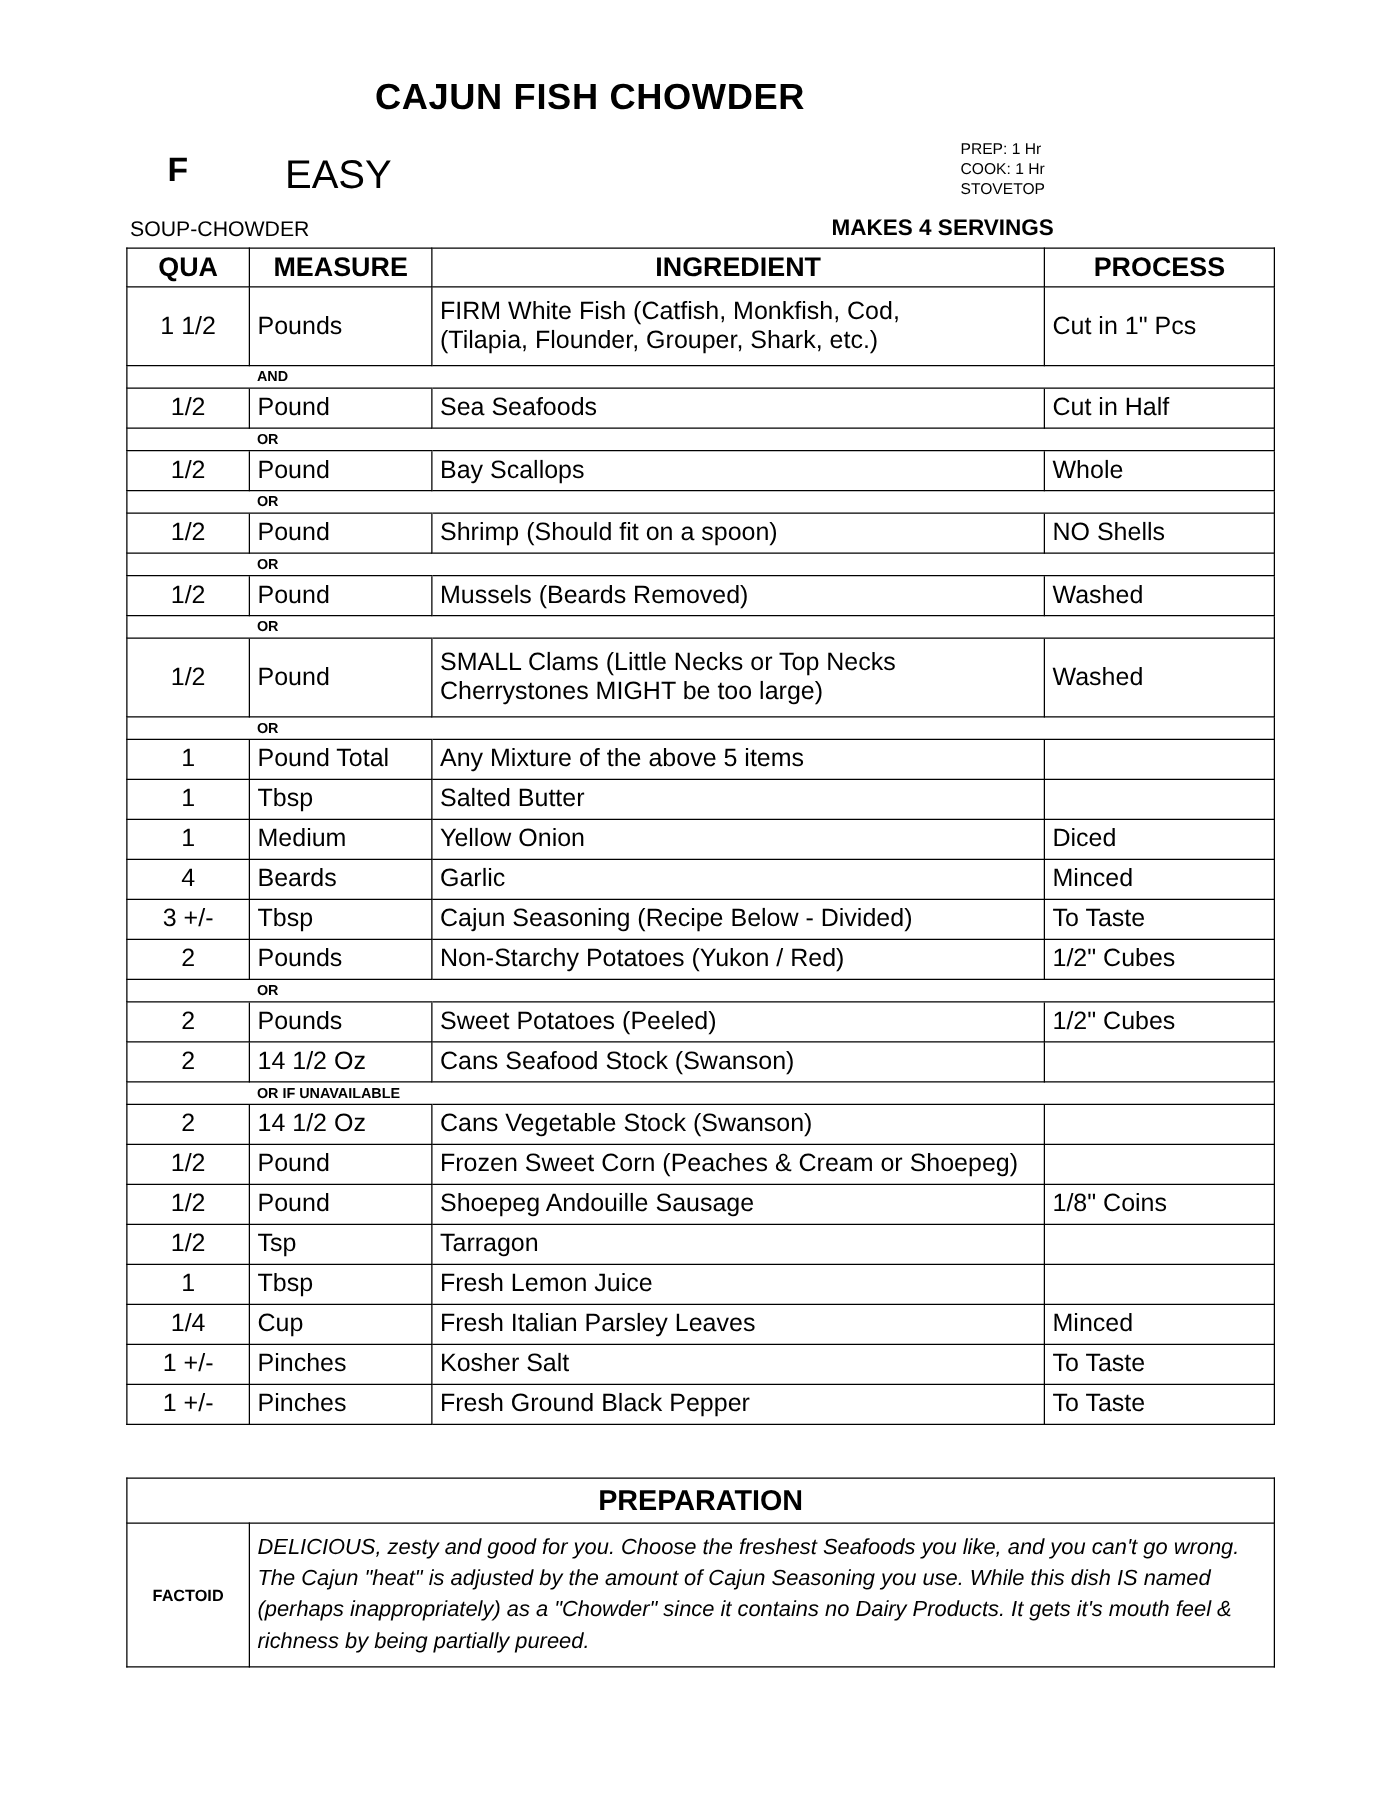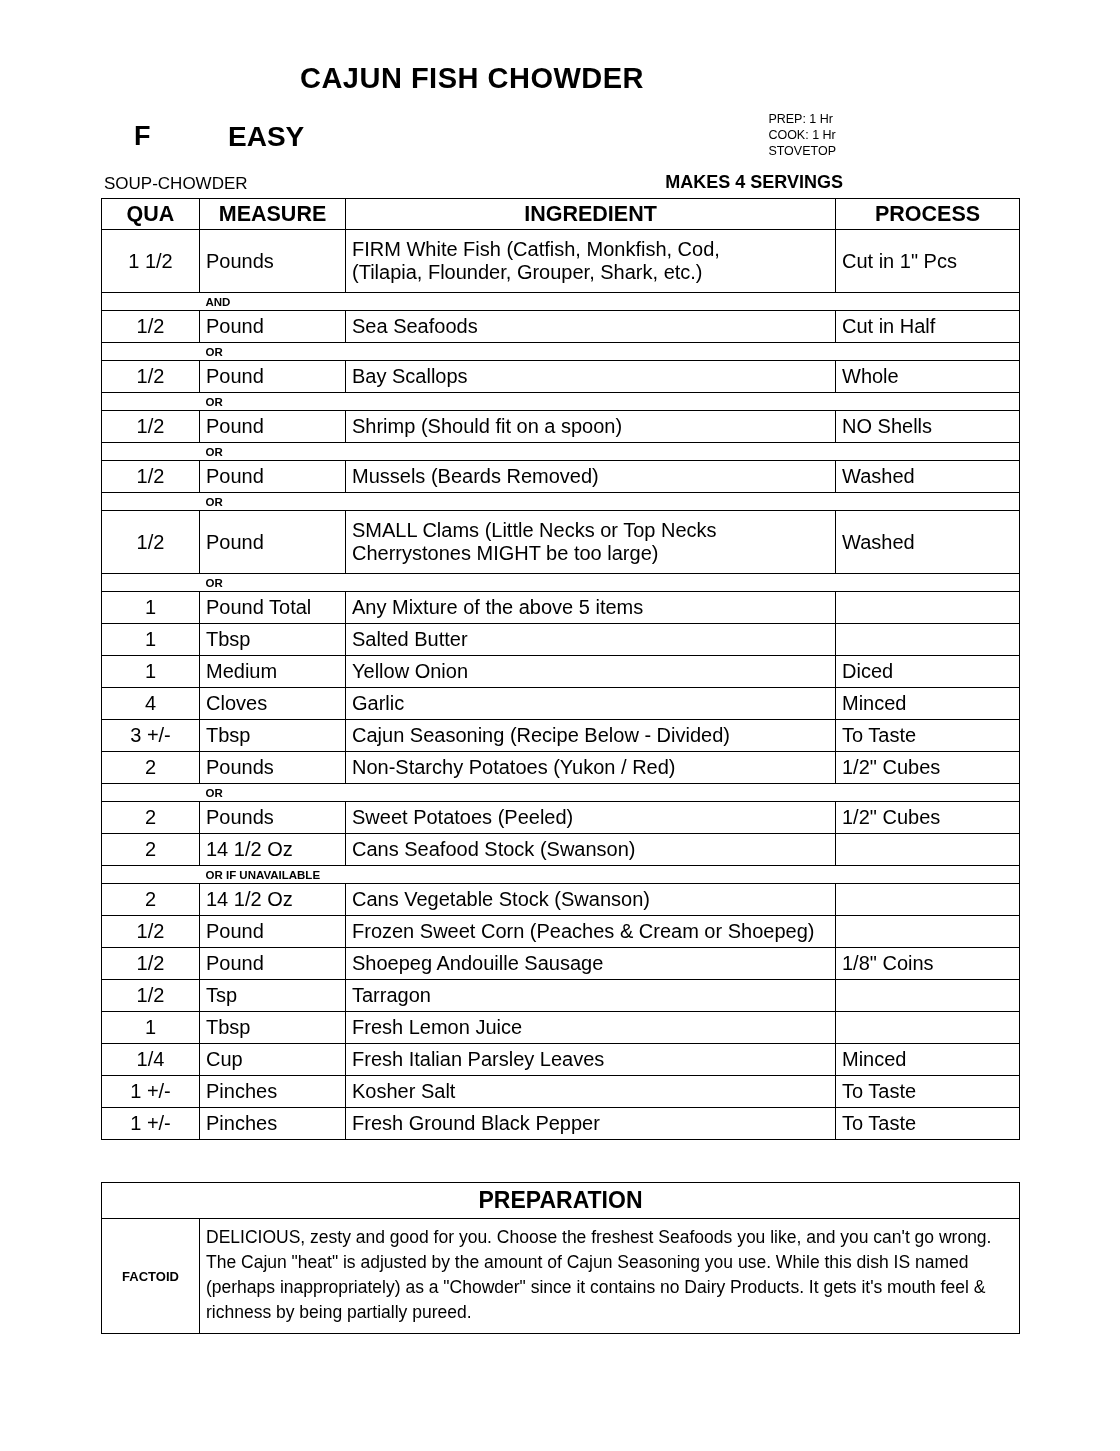--- a/index.html
+++ b/index.html
@@ -45,22 +45,22 @@
     position: absolute;
     left: 134px;
     top: 121px;
     font-size: 27px;
     font-weight: bold;
   }
   .difficulty-word {
     position: absolute;
     left: 228px;
     top: 121px;
-    font-size: 28px;
-    font-weight: bold;
+    font-size: 32px;
+    font-weight: normal;
   }
   .meta-block {
     position: absolute;
     right: 108px;
     top: 111px;
     font-size: 12.5px;
     line-height: 16px;
     text-align: left;
     margin-left: 16px;
   }
@@ -160,20 +160,21 @@
   .prep .factoid-label {
     text-align: center;
     font-size: 13px;
     font-weight: bold;
   }
   .prep .factoid-body {
     font-size: 17.5px;
     line-height: 25px;
     padding: 6px 10px 8px 6px;
     text-align: left;
+    font-style: italic;
   }
 </style>
 </head>
 <body>
 
 <div class="page">
 
   <div class="title">CAJUN FISH CHOWDER</div>
   <div class="difficulty-letter">F</div>
   <div class="difficulty-word">EASY</div>
@@ -294,21 +295,21 @@
           <td class="proc"></td>
         </tr>
         <tr>
           <td class="qua">1</td>
           <td class="measure">Medium</td>
           <td class="ing">Yellow Onion</td>
           <td class="proc">Diced</td>
         </tr>
         <tr>
           <td class="qua">4</td>
-          <td class="measure">Cloves</td>
+          <td class="measure">Beards</td>
           <td class="ing">Garlic</td>
           <td class="proc">Minced</td>
         </tr>
         <tr>
           <td class="qua">3 +/-</td>
           <td class="measure">Tbsp</td>
           <td class="ing">Cajun Seasoning (Recipe Below - Divided)</td>
           <td class="proc">To Taste</td>
         </tr>
         <tr>

